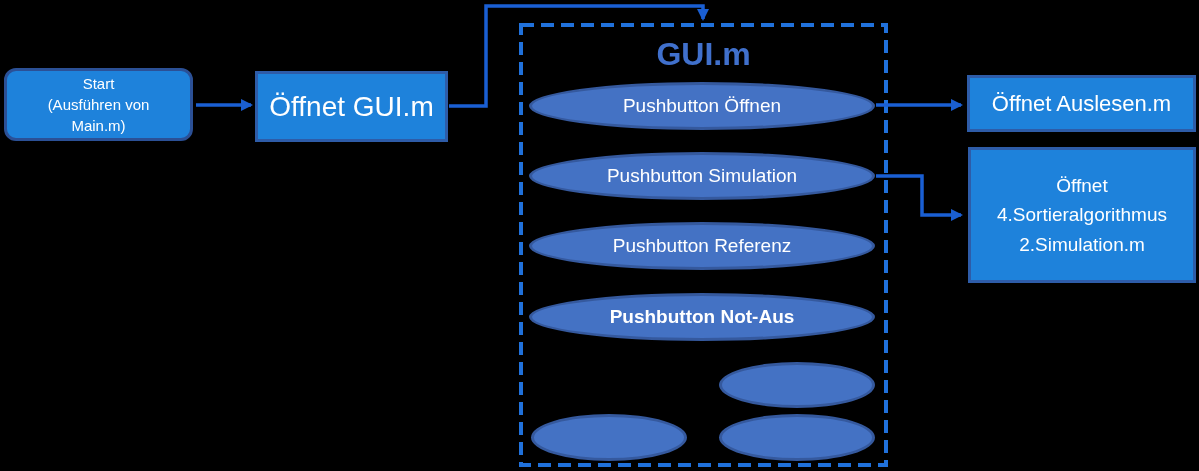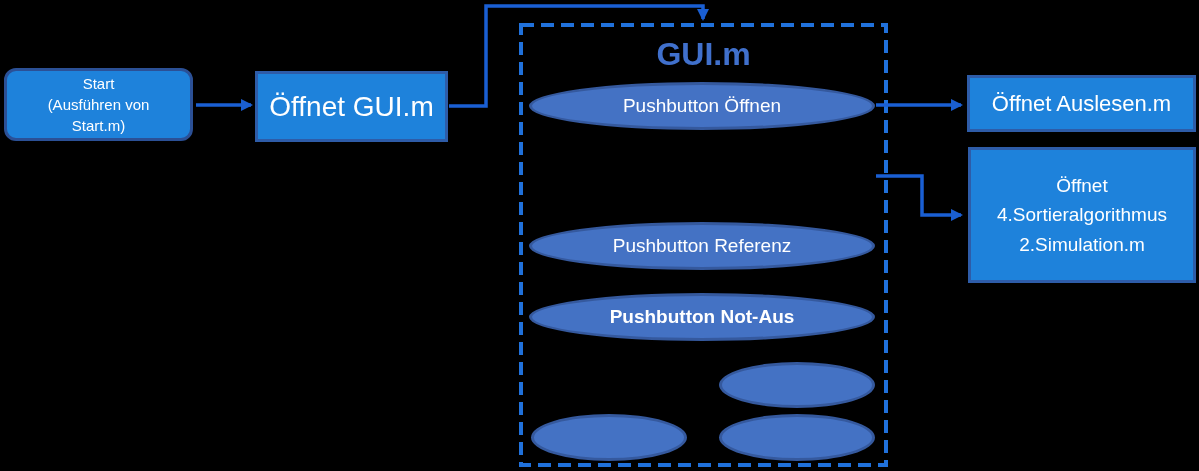--- a/index.html
+++ b/index.html
@@ -110,31 +110,34 @@
 
     <path class="connector" d="M196,105 L251,105" marker-end="url(#arrow)"></path>
     <path class="connector" d="M449,106 L486,106 L486,6 L703,6 L703,19" marker-end="url(#arrow)"></path>
     <path class="connector" d="M876,105 L961,105" marker-end="url(#arrow)"></path>
     <path class="connector" d="M876,176 L922,176 L922,215 L961,215" marker-end="url(#arrow)"></path>
   </svg>
 
   <div class="node proc start-box">
     <span class="line">Start</span>
     <span class="line">(Ausführen von</span>
-    <span class="line">Start.m)</span>
+    <span class="line">Main.m)</span>
   </div>
 
   <div class="node proc open-gui-box">
     <span class="line">Öffnet GUI.m</span>
   </div>
 
   <div class="node gui-title">GUI.m</div>
 
   <div class="node ellipse el-big el-0">
     <span class="line">Pushbutton Öffnen</span>
+  </div>
+  <div class="node ellipse el-big el-1">
+    <span class="line">Pushbutton Simulation</span>
   </div>
   <div class="node ellipse el-big el-2">
     <span class="line">Pushbutton Referenz</span>
   </div>
   <div class="node ellipse el-big el-3">
     <span class="line">Pushbutton Not-Aus</span>
   </div>
 
   <div class="node ellipse el-small el-u0"></div>
   <div class="node ellipse el-small el-u1"></div>

